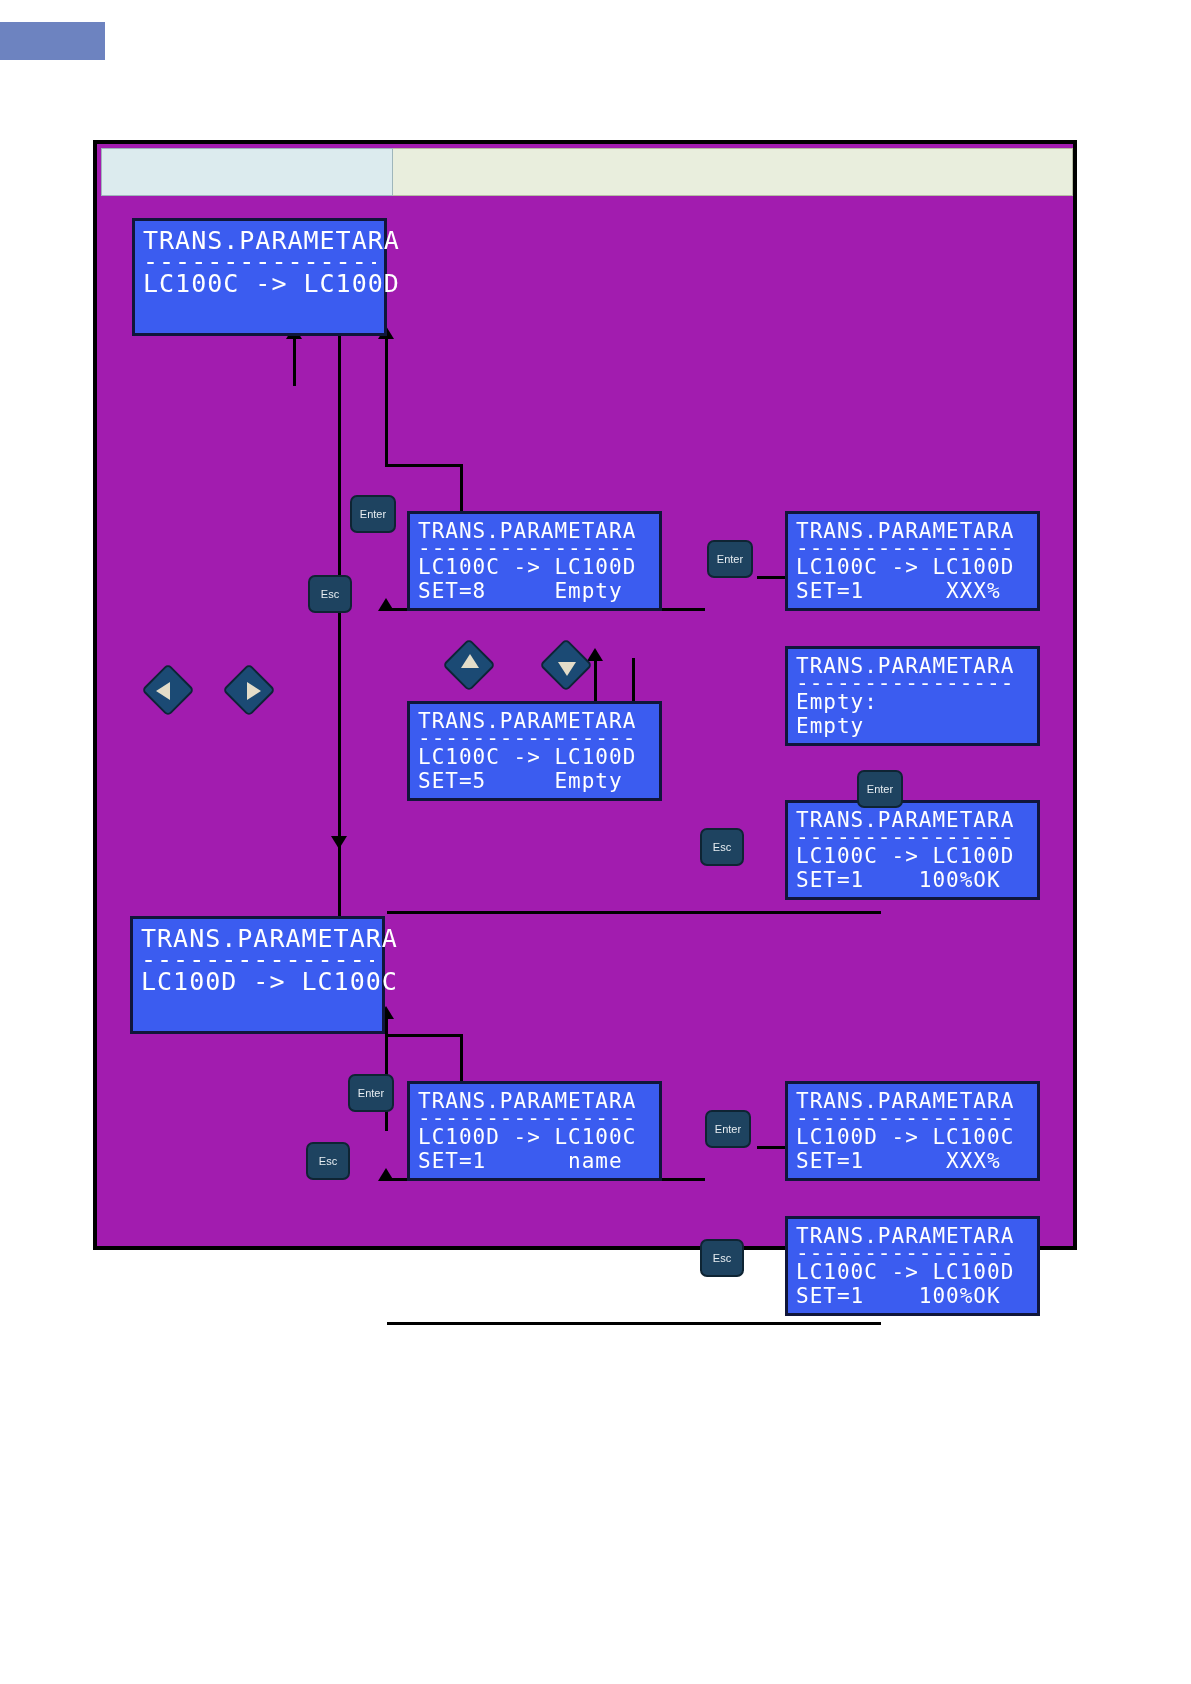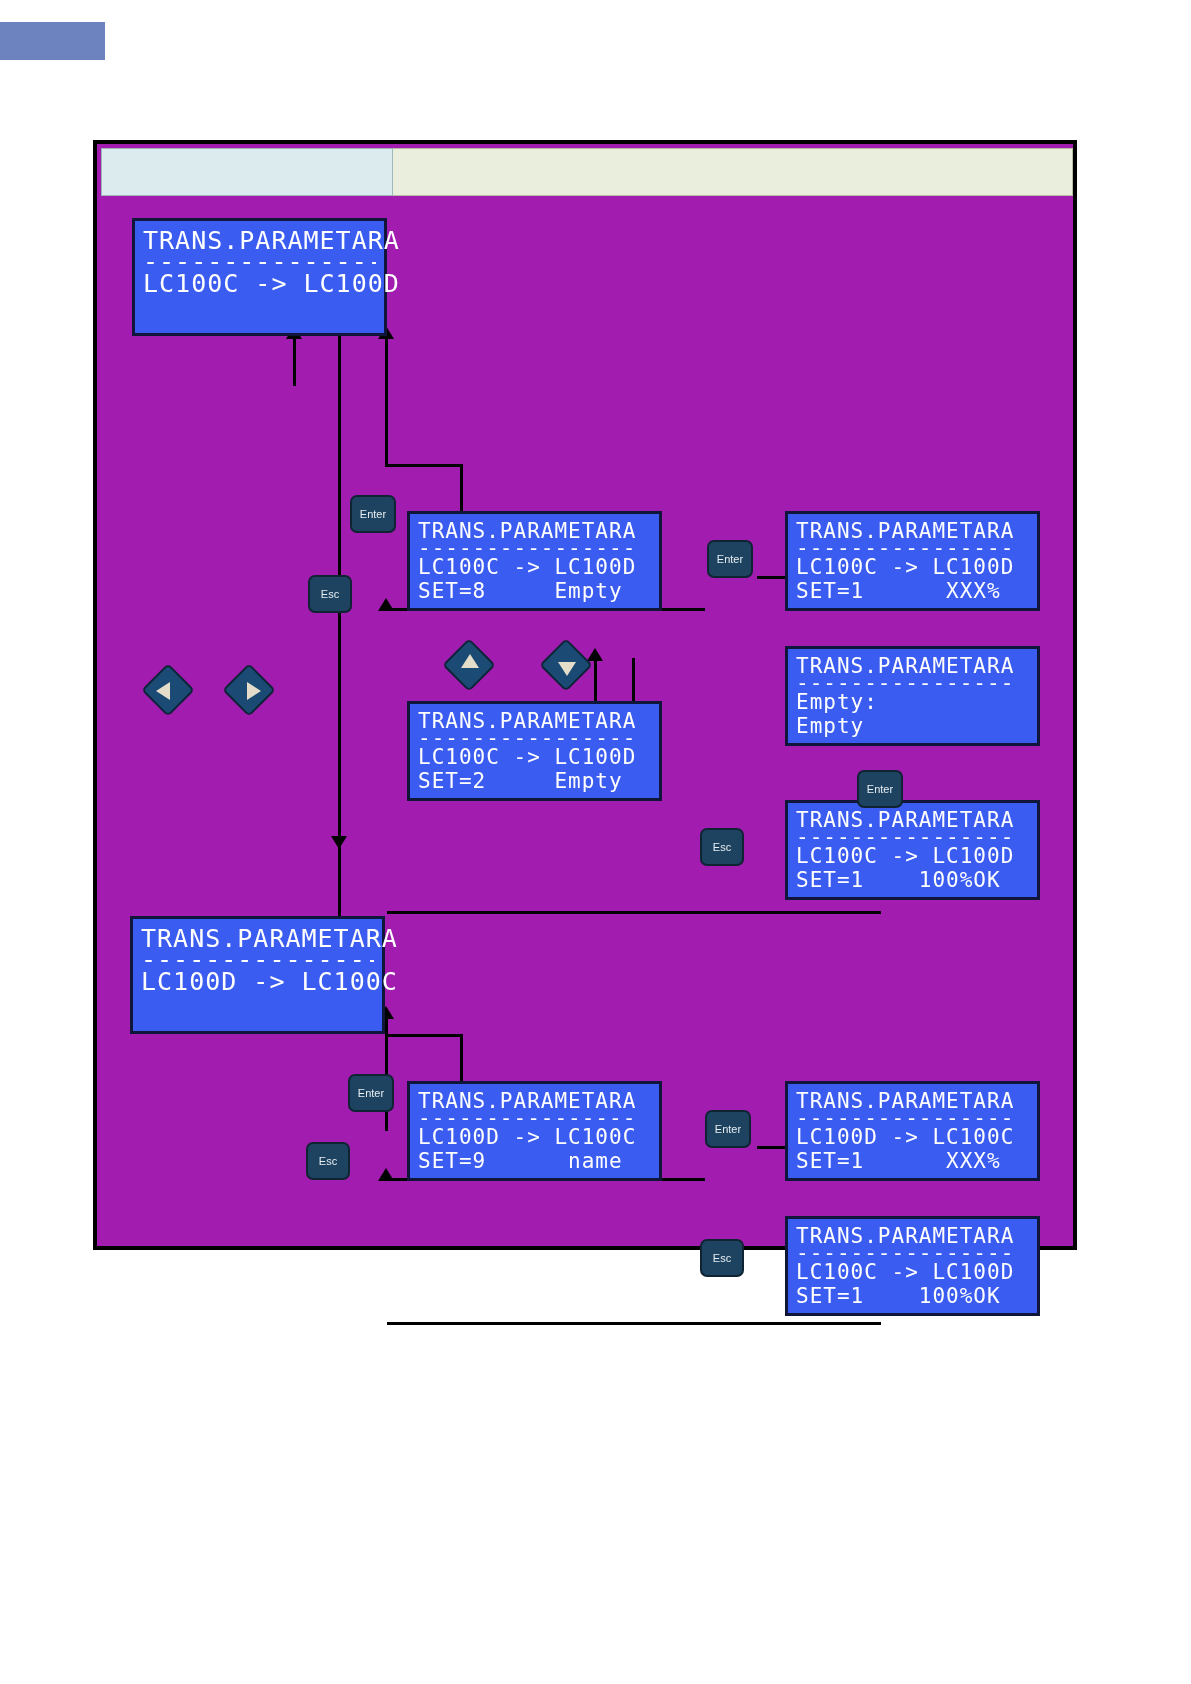--- a/index.html
+++ b/index.html
@@ -130,21 +130,21 @@
       <div class="l">TRANS.PARAMETARA</div>
       <div class="sep">----------------</div>
       <div class="l">LC100C -&gt; LC100D</div>
       <div class="l">SET=8     Empty</div>
     </div>
 
     <div class="lcd sm" style="left:310px;top:505px;width:255px;height:100px;">
       <div class="l">TRANS.PARAMETARA</div>
       <div class="sep">----------------</div>
       <div class="l">LC100C -&gt; LC100D</div>
-      <div class="l">SET=2     Empty</div>
+      <div class="l">SET=5     Empty</div>
     </div>
 
     <div class="lcd sm" style="left:688px;top:315px;width:255px;height:100px;">
       <div class="l">TRANS.PARAMETARA</div>
       <div class="sep">----------------</div>
       <div class="l">LC100C -&gt; LC100D</div>
       <div class="l">SET=1      XXX%</div>
     </div>
 
     <div class="lcd sm" style="left:688px;top:450px;width:255px;height:100px;">
@@ -164,21 +164,21 @@
     <div class="lcd big" style="left:33px;top:720px;width:255px;height:118px;">
       <div class="l">TRANS.PARAMETARA</div>
       <div class="sep">----------------</div>
       <div class="l">LC100D -&gt; LC100C</div>
     </div>
 
     <div class="lcd sm" style="left:310px;top:885px;width:255px;height:100px;">
       <div class="l">TRANS.PARAMETARA</div>
       <div class="sep">----------------</div>
       <div class="l">LC100D -&gt; LC100C</div>
-      <div class="l">SET=9      name</div>
+      <div class="l">SET=1      name</div>
     </div>
 
     <div class="lcd sm" style="left:688px;top:885px;width:255px;height:100px;">
       <div class="l">TRANS.PARAMETARA</div>
       <div class="sep">----------------</div>
       <div class="l">LC100D -&gt; LC100C</div>
       <div class="l">SET=1      XXX%</div>
     </div>
 
     <div class="lcd sm" style="left:688px;top:1020px;width:255px;height:100px;">

